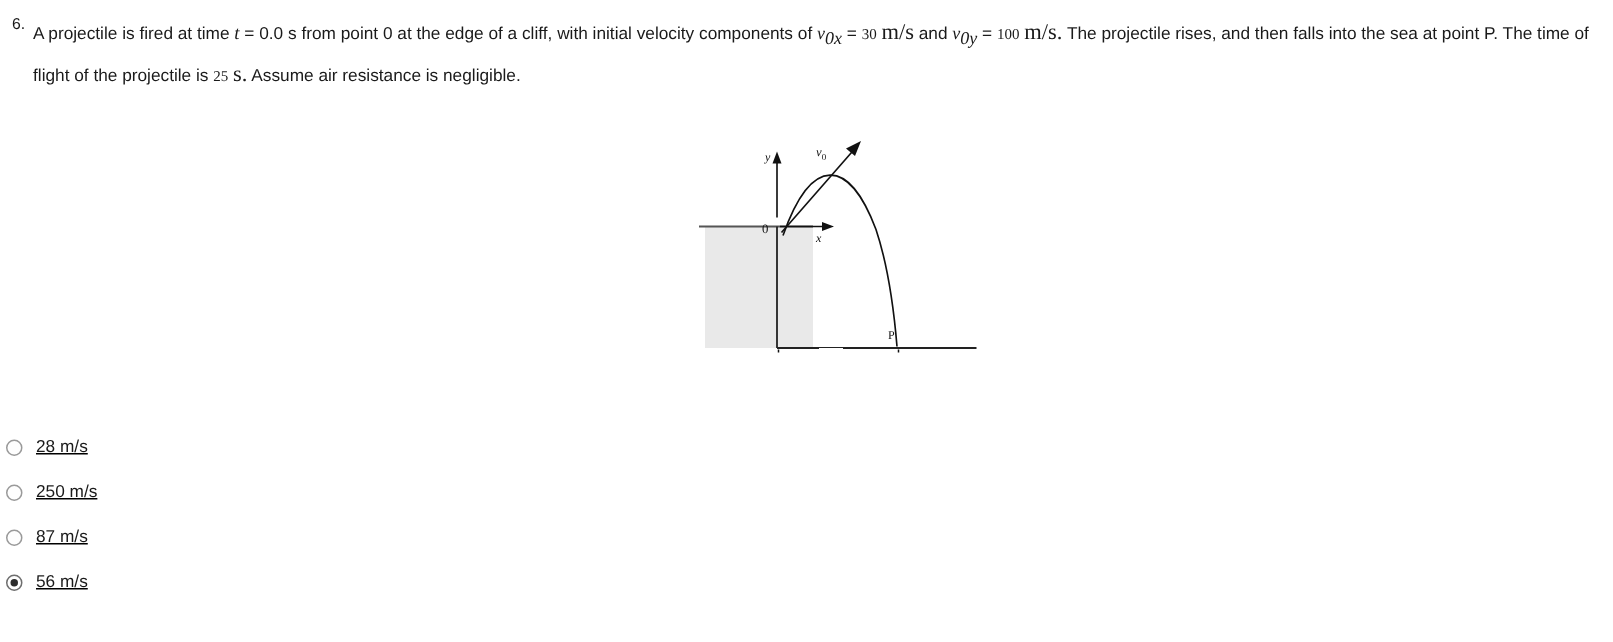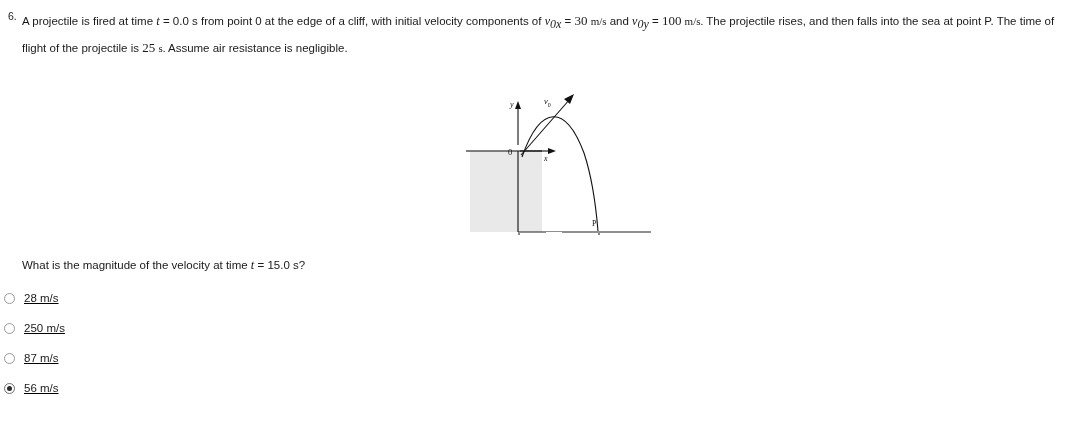--- a/index.html
+++ b/index.html
@@ -31,25 +31,25 @@
     line-height: 1.85;
     color: #1a1a1a;
   }
   .stem .mathit {
     font-family: "Liberation Serif", serif;
     font-style: italic;
     font-size: 12.5px;
   }
   .stem .bignum {
     font-family: "Liberation Serif", serif;
-    font-size: 13px;
+    font-size: 10px;
   }
   .stem .unit {
     font-family: "Liberation Serif", serif;
-    font-size: 11px;
+    font-size: 15px;
   }
   .sub {
     font-size: 0.72em;
     vertical-align: -0.28em;
   }
   .vvar {
     font-family: "Liberation Serif", serif;
     font-style: italic;
     font-size: 12px;
   }
@@ -156,23 +156,20 @@
       <line x1="53" y1="153" x2="133" y2="153" stroke="#111" stroke-width="1"></line>
       <line x1="53" y1="148" x2="53" y2="158" stroke="#111" stroke-width="1"></line>
       <line x1="133" y1="148" x2="133" y2="158" stroke="#111" stroke-width="1"></line>
       <polygon points="58,153 66,150 66,156" fill="#111"></polygon>
       <polygon points="128,153 120,150 120,156" fill="#111"></polygon>
       <rect x="80" y="147" width="16" height="12" fill="#ffffff"></rect>
       <text x="83" y="157" font-family="Liberation Serif, serif" font-size="8.5" fill="#111">D</text>
     </svg>
   </div>
 
-  <div class="subq">
-    <span>What is the magnitude of the velocity at time </span><span class="mathit">t</span><span> = 15.0 s?</span>
-  </div>
 
   <div class="options">
     <label class="option">
       <span class="radio"></span>
       <span class="option-label">28 m/s</span>
     </label>
     <label class="option">
       <span class="radio"></span>
       <span class="option-label">250 m/s</span>
     </label>

